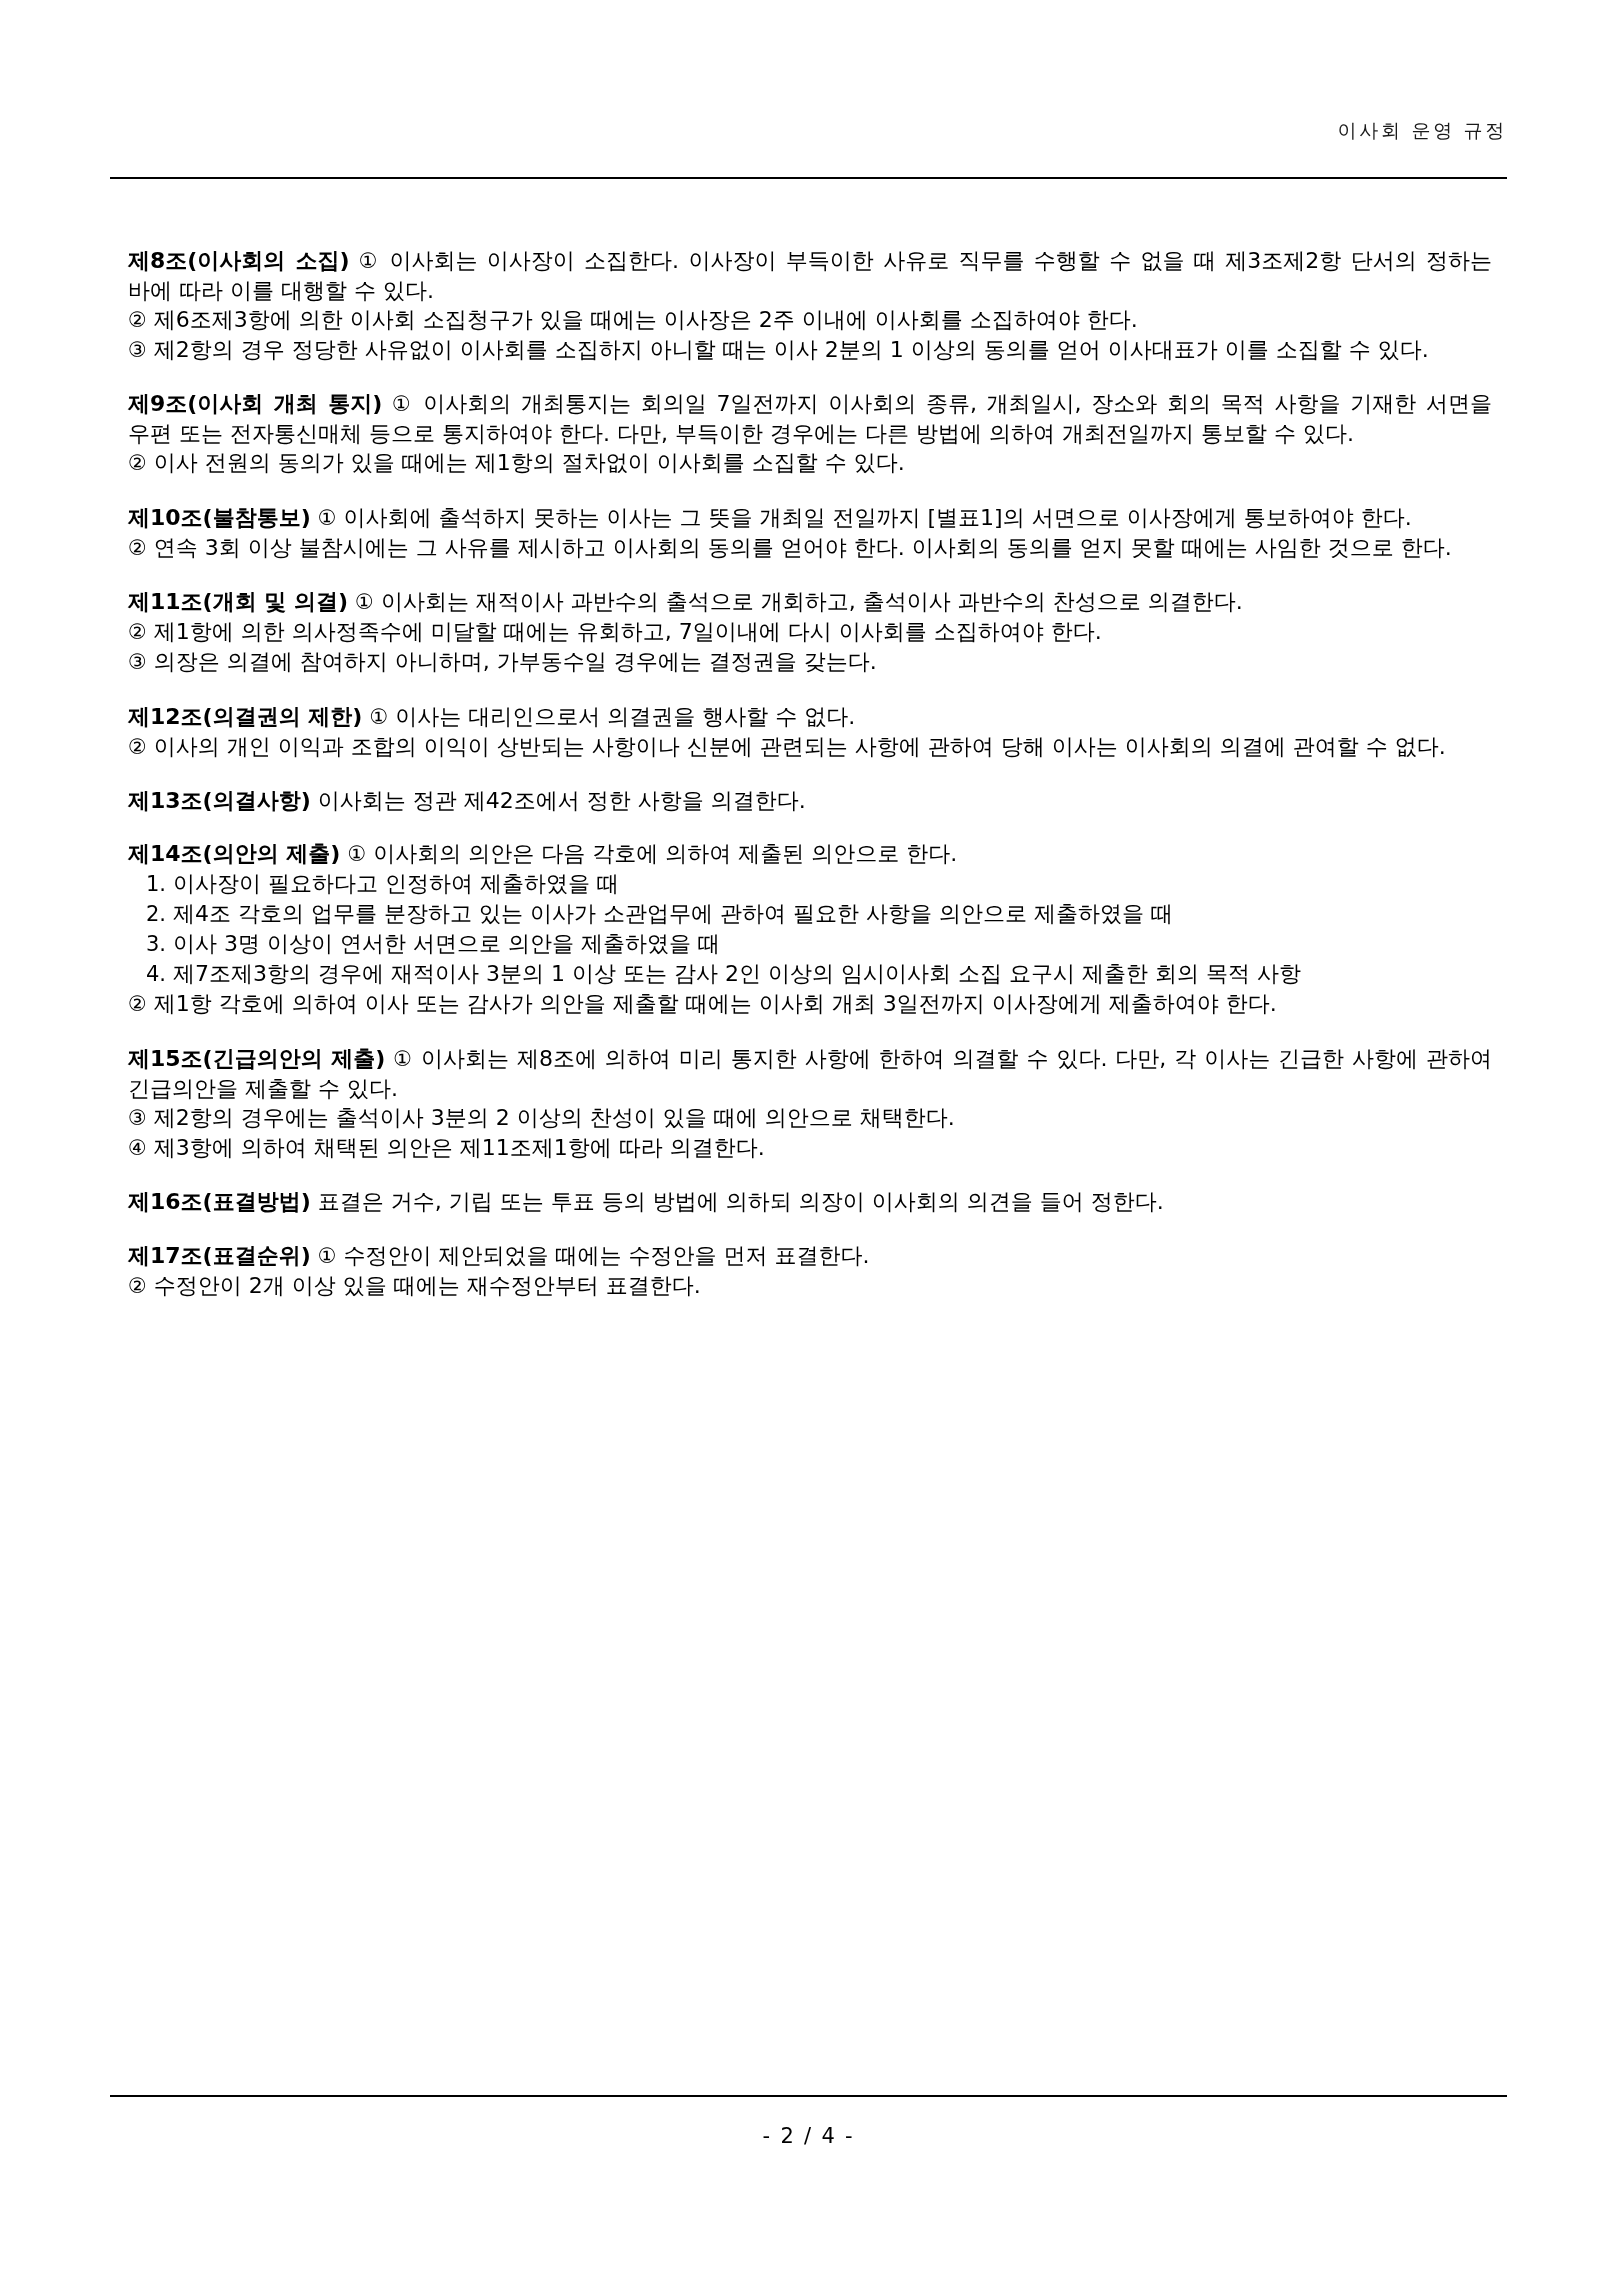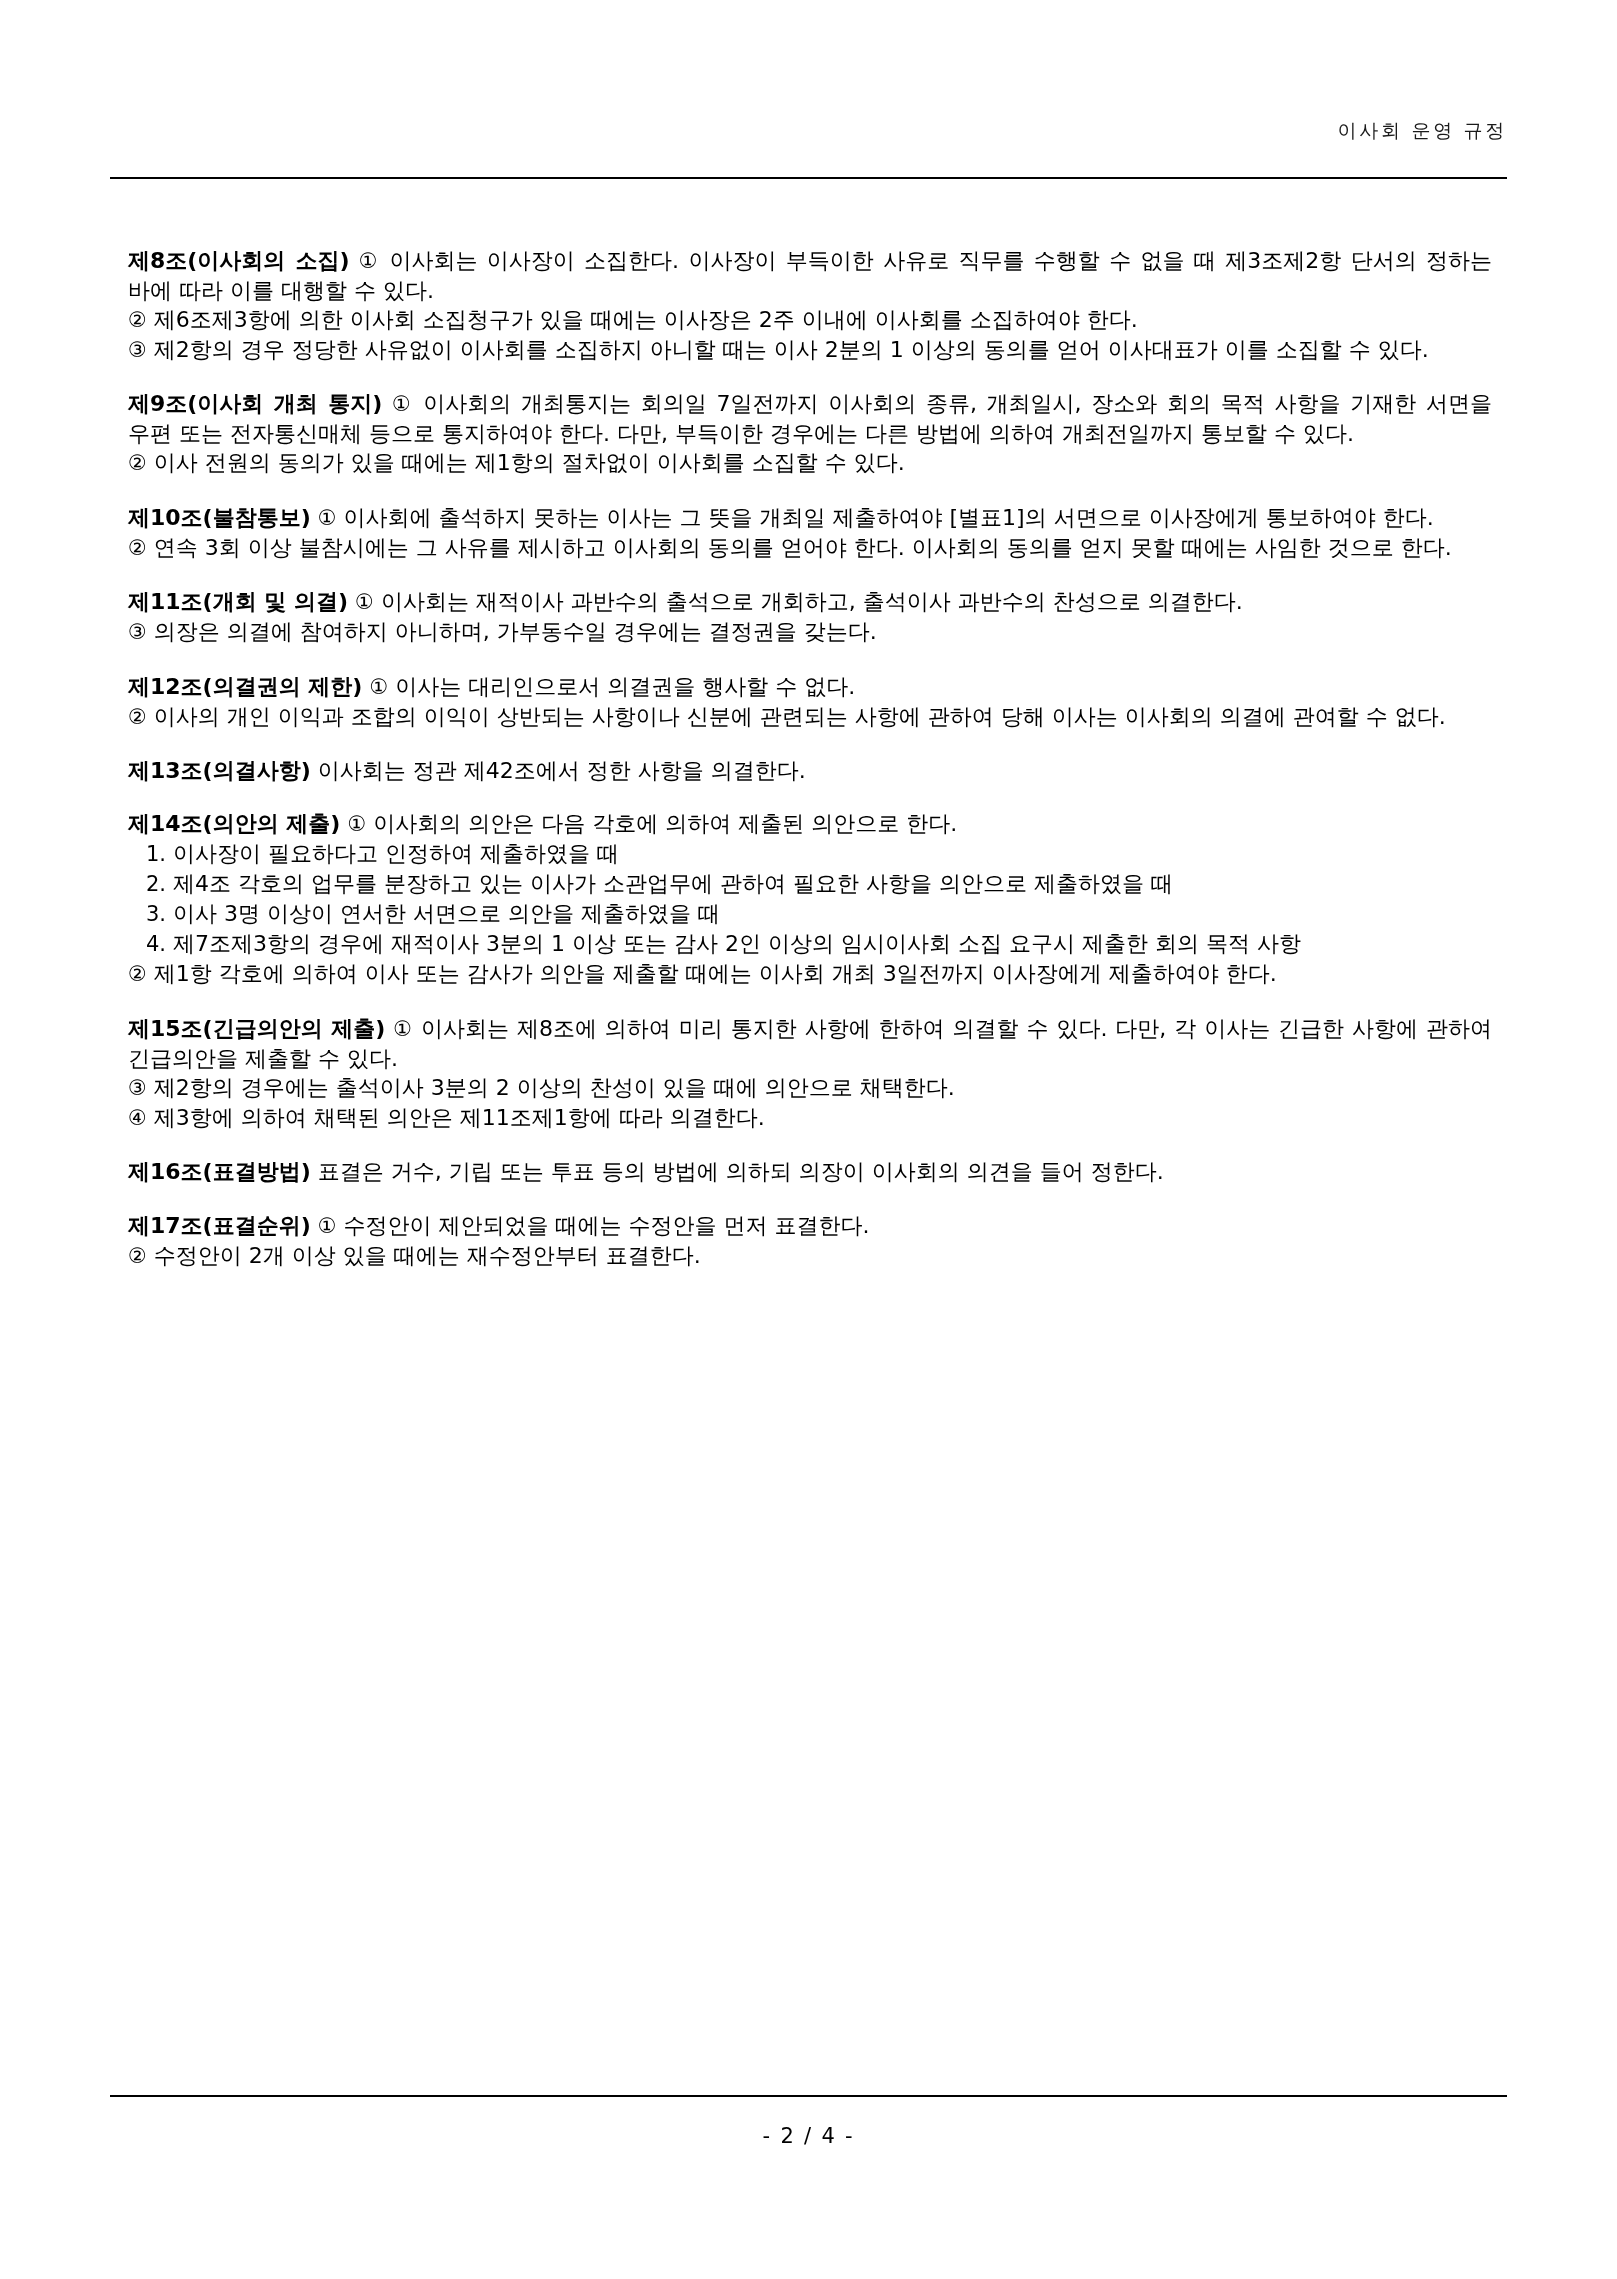--- a/index.html
+++ b/index.html
@@ -108,25 +108,26 @@
       <div class="article">
         <p class="para"><span class="ttl">제8조(이사회의 소집)</span> <span class="circ">①</span> <span>이사회는 이사장이 소집한다. 이사장이 부득이한 사유로 직무를 수행할 수 없을 때 제3조제2항 단서의 정하는 바에 따라 이를 대행할 수 있다.</span></p>
         <p class="para"><span class="circ">②</span> <span>제6조제3항에 의한 이사회 소집청구가 있을 때에는 이사장은 2주 이내에 이사회를 소집하여야 한다.</span></p>
         <p class="para"><span class="circ">③</span> <span>제2항의 경우 정당한 사유없이 이사회를 소집하지 아니할 때는 이사 2분의 1 이상의 동의를 얻어 이사대표가 이를 소집할 수 있다.</span></p>
       </div>
       <div class="article">
         <p class="para"><span class="ttl">제9조(이사회 개최 통지)</span> <span class="circ">①</span> <span>이사회의 개최통지는 회의일 7일전까지 이사회의 종류, 개최일시, 장소와 회의 목적 사항을 기재한 서면을 우편 또는 전자통신매체 등으로 통지하여야 한다. 다만, 부득이한 경우에는 다른 방법에 의하여 개최전일까지 통보할 수 있다.</span></p>
         <p class="para"><span class="circ">②</span> <span>이사 전원의 동의가 있을 때에는 제1항의 절차없이 이사회를 소집할 수 있다.</span></p>
       </div>
       <div class="article">
-        <p class="para"><span class="ttl">제10조(불참통보)</span> <span class="circ">①</span> <span>이사회에 출석하지 못하는 이사는 그 뜻을 개최일 제출하여야 [별표1]의 서면으로 이사장에게 통보하여야 한다.</span></p>
+        <p class="para"><span class="ttl">제10조(불참통보)</span> <span class="circ">①</span> <span>이사회에 출석하지 못하는 이사는 그 뜻을 개최일 전일까지 [별표1]의 서면으로 이사장에게 통보하여야 한다.</span></p>
         <p class="para"><span class="circ">②</span> <span>연속 3회 이상 불참시에는 그 사유를 제시하고 이사회의 동의를 얻어야 한다. 이사회의 동의를 얻지 못할 때에는 사임한 것으로 한다.</span></p>
       </div>
       <div class="article">
         <p class="para"><span class="ttl">제11조(개회 및 의결)</span> <span class="circ">①</span> <span>이사회는 재적이사 과반수의 출석으로 개회하고, 출석이사 과반수의 찬성으로 의결한다.</span></p>
+        <p class="para"><span class="circ">②</span> <span>제1항에 의한 의사정족수에 미달할 때에는 유회하고, 7일이내에 다시 이사회를 소집하여야 한다.</span></p>
         <p class="para"><span class="circ">③</span> <span>의장은 의결에 참여하지 아니하며, 가부동수일 경우에는 결정권을 갖는다.</span></p>
       </div>
       <div class="article">
         <p class="para"><span class="ttl">제12조(의결권의 제한)</span> <span class="circ">①</span> <span>이사는 대리인으로서 의결권을 행사할 수 없다.</span></p>
         <p class="para"><span class="circ">②</span> <span>이사의 개인 이익과 조합의 이익이 상반되는 사항이나 신분에 관련되는 사항에 관하여 당해 이사는 이사회의 의결에 관여할 수 없다.</span></p>
       </div>
       <div class="article">
         <p class="para"><span class="ttl">제13조(의결사항)</span> <span>이사회는 정관 제42조에서 정한 사항을 의결한다.</span></p>
       </div>
       <div class="article">

